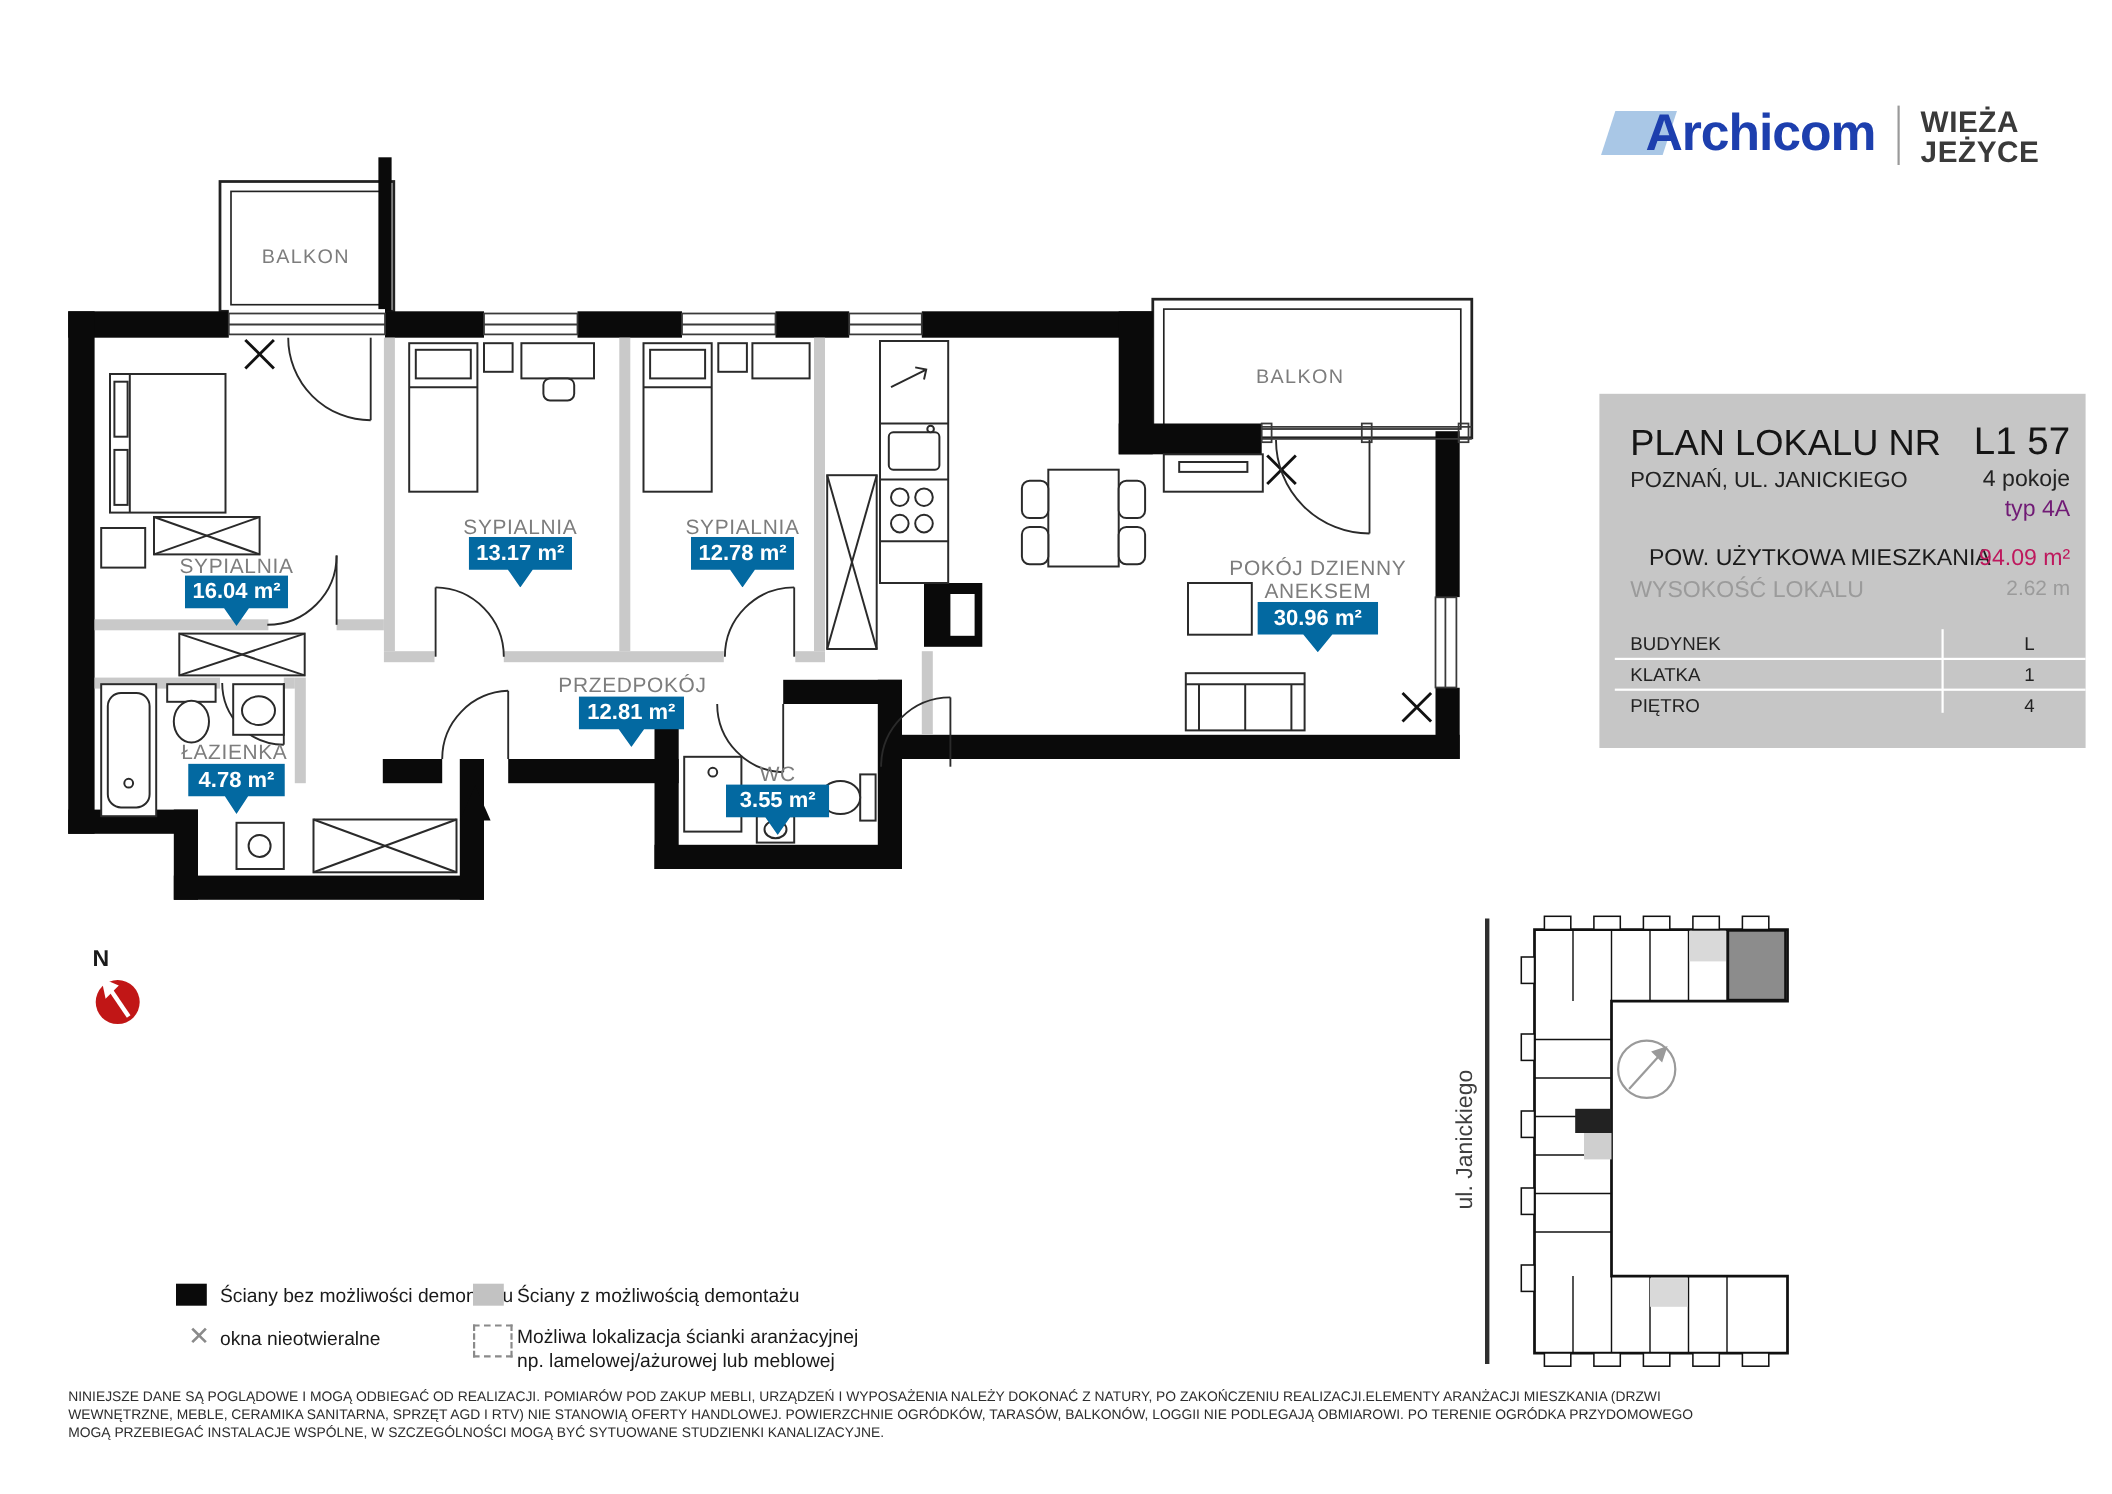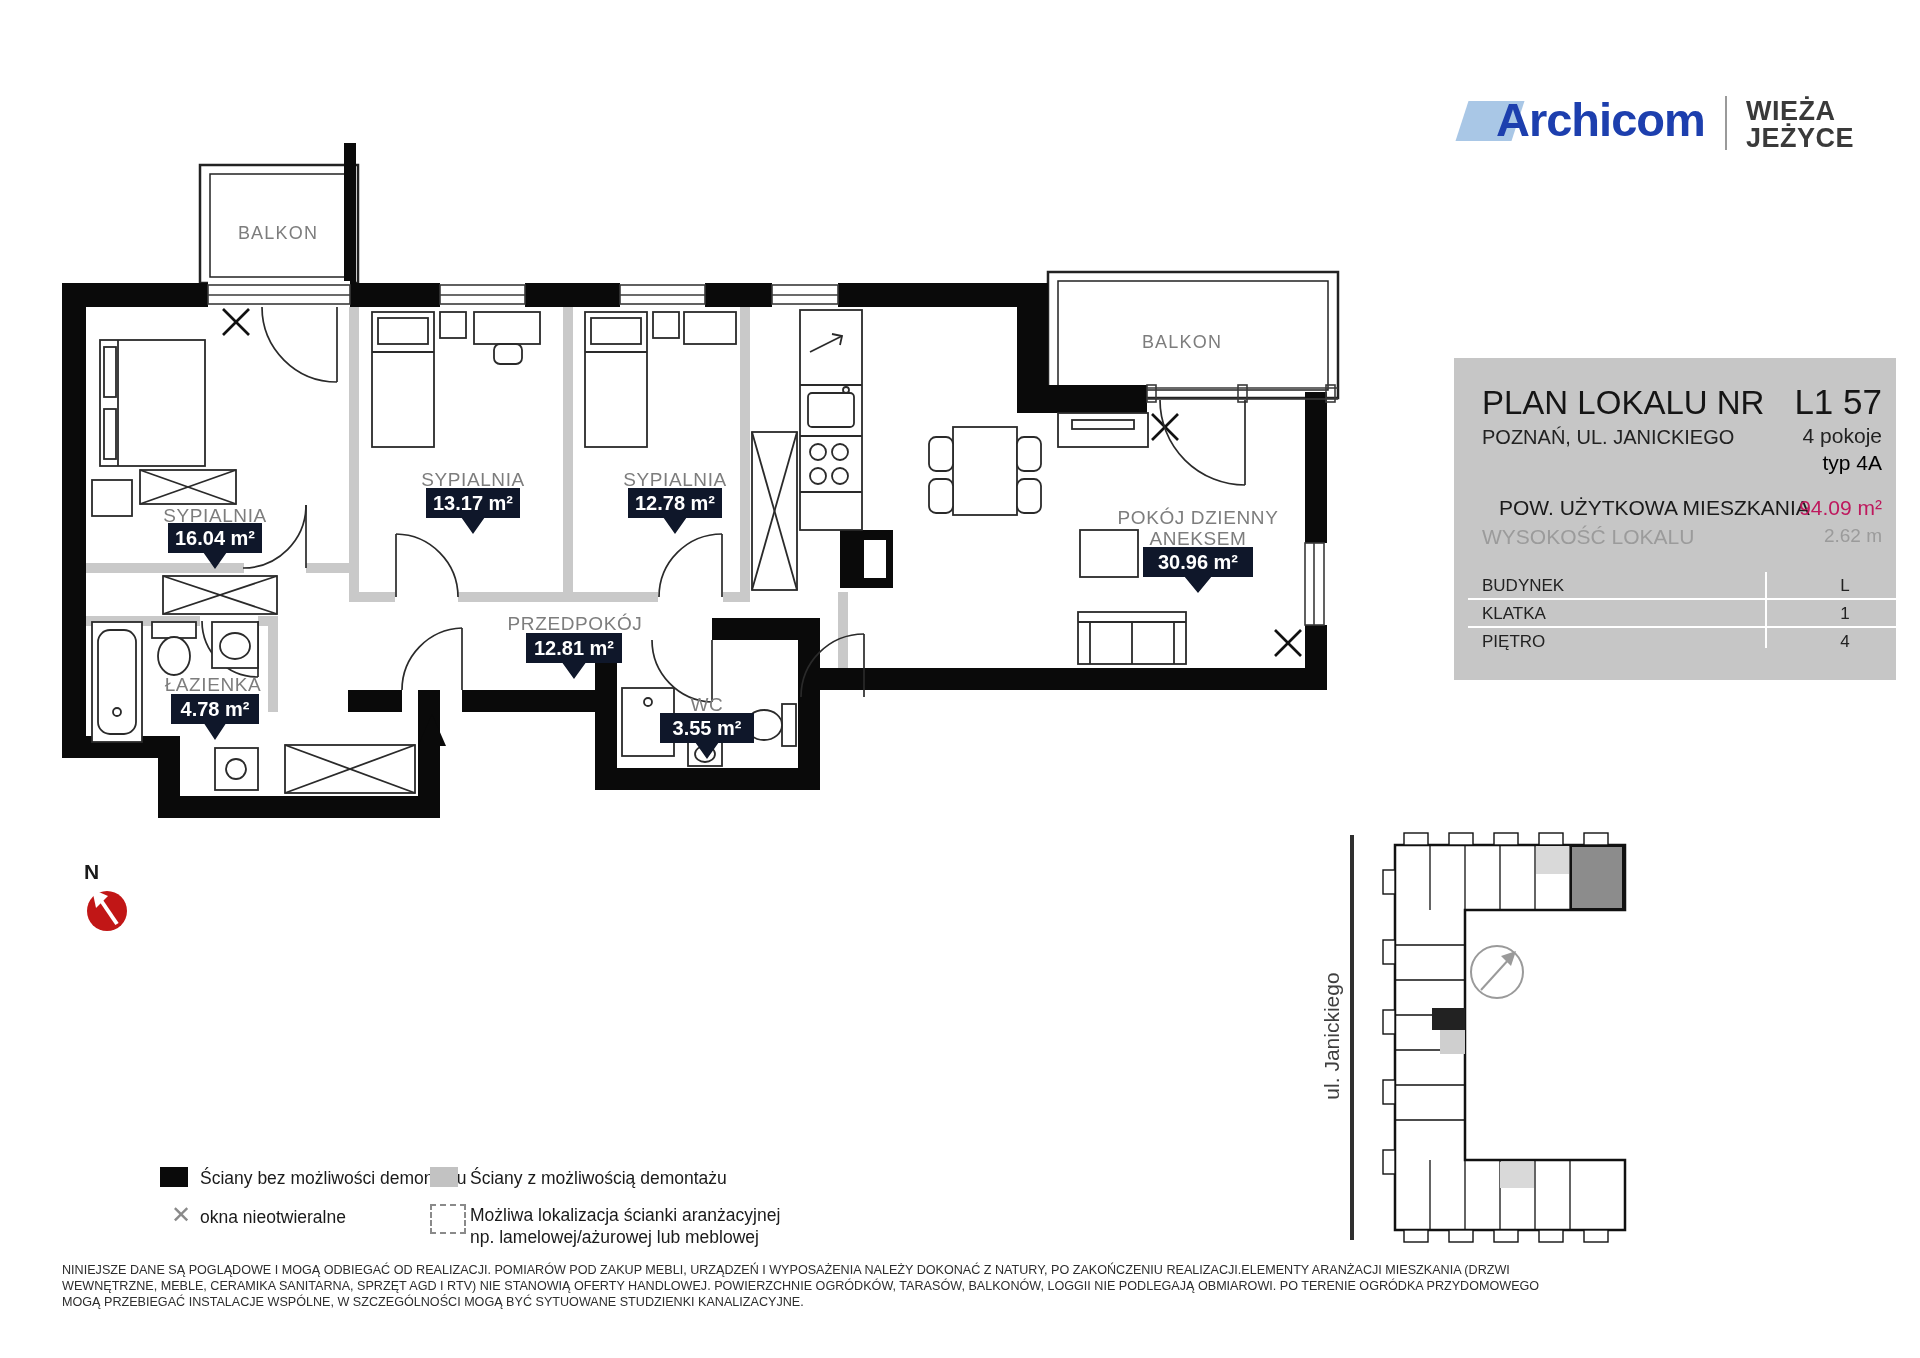--- a/index.html
+++ b/index.html
@@ -3,39 +3,39 @@
 <meta charset="utf-8">
 <style>
   html,body{margin:0;padding:0;background:#ffffff;}
   #stage{position:relative;width:1896px;height:1358px;background:#fff;overflow:hidden;
          font-family:"Liberation Sans", sans-serif;}
   #plan-svg{position:absolute;left:0;top:0;z-index:1;}
   .txt{position:absolute;z-index:3;white-space:nowrap;}
   
   .room-name{color:#7d7d7d;font-size:19px;letter-spacing:.6px;transform:translateX(-50%);}
   .balkon-name{color:#7d7d7d;font-size:18px;letter-spacing:1.2px;transform:translateX(-50%);}
-  .area-tag{transform:translateX(-50%);background:#0f172a;color:#fff;font-weight:bold;
+  .area-tag{transform:translateX(-50%);background:#0369a1;color:#fff;font-weight:bold;
             font-size:20px;text-align:center;height:46px;line-height:31px;
             clip-path:polygon(0 0,100% 0,100% 65%,62% 65%,50% 100%,38% 65%,0 65%);}
   
   .brand-par{position:absolute;left:1462px;top:101px;width:56px;height:40px;background:#a9c7e6;
              transform:skewX(-18deg);z-index:2;}
   .brand-text{position:absolute;left:1496px;top:92px;font-size:47px;font-weight:bold;
               color:#1d3fae;letter-spacing:-1px;z-index:3;}
   .brand-divider{position:absolute;left:1725px;top:96px;width:2px;height:54px;background:#9a9a9a;z-index:2;}
   .project-name{position:absolute;left:1746px;top:98px;font-size:27px;font-weight:bold;
                 color:#3a3a3a;line-height:27px;letter-spacing:.5px;z-index:3;}
   
   #info-panel{position:absolute;left:1454px;top:358px;width:466px;height:322px;background:#c6c6c6;z-index:2;}
   #info-panel .abs{position:absolute;white-space:nowrap;}
   .p-title{left:28px;top:26px;font-size:33px;color:#151515;text-align:right;}
   .p-unit{right:38px;top:24px;font-size:35px;color:#151515;}
   .p-addr{left:28px;top:68px;font-size:20px;color:#222;}
   .p-rooms{right:38px;top:66px;font-size:21px;color:#222;}
-  .p-type{right:38px;top:93px;font-size:21px;color:#000000;}
+  .p-type{right:38px;top:93px;font-size:21px;color:#701a75;}
   .p-area-l{left:28px;top:138px;font-size:21px;color:#1a1a1a;margin-left:17px;}
   .p-area-v{right:38px;top:138px;font-size:21px;color:#be185d;}
   .p-h-l{left:28px;top:167px;font-size:21px;color:#9b9b9b;}
   .p-h-v{right:38px;top:167px;font-size:19px;color:#9b9b9b;}
   .p-row-label{left:28px;font-size:17px;color:#222;}
   .p-row-value{right:40px;width:70px;text-align:center;font-size:17px;color:#222;}
   .p-hline{position:absolute;left:14px;right:12px;height:2px;background:#fff;}
   .p-vline{position:absolute;left:311px;top:214px;width:2px;height:76px;background:#fff;}
   
   .legend-label{font-size:17.5px;color:#1a1a1a;}

